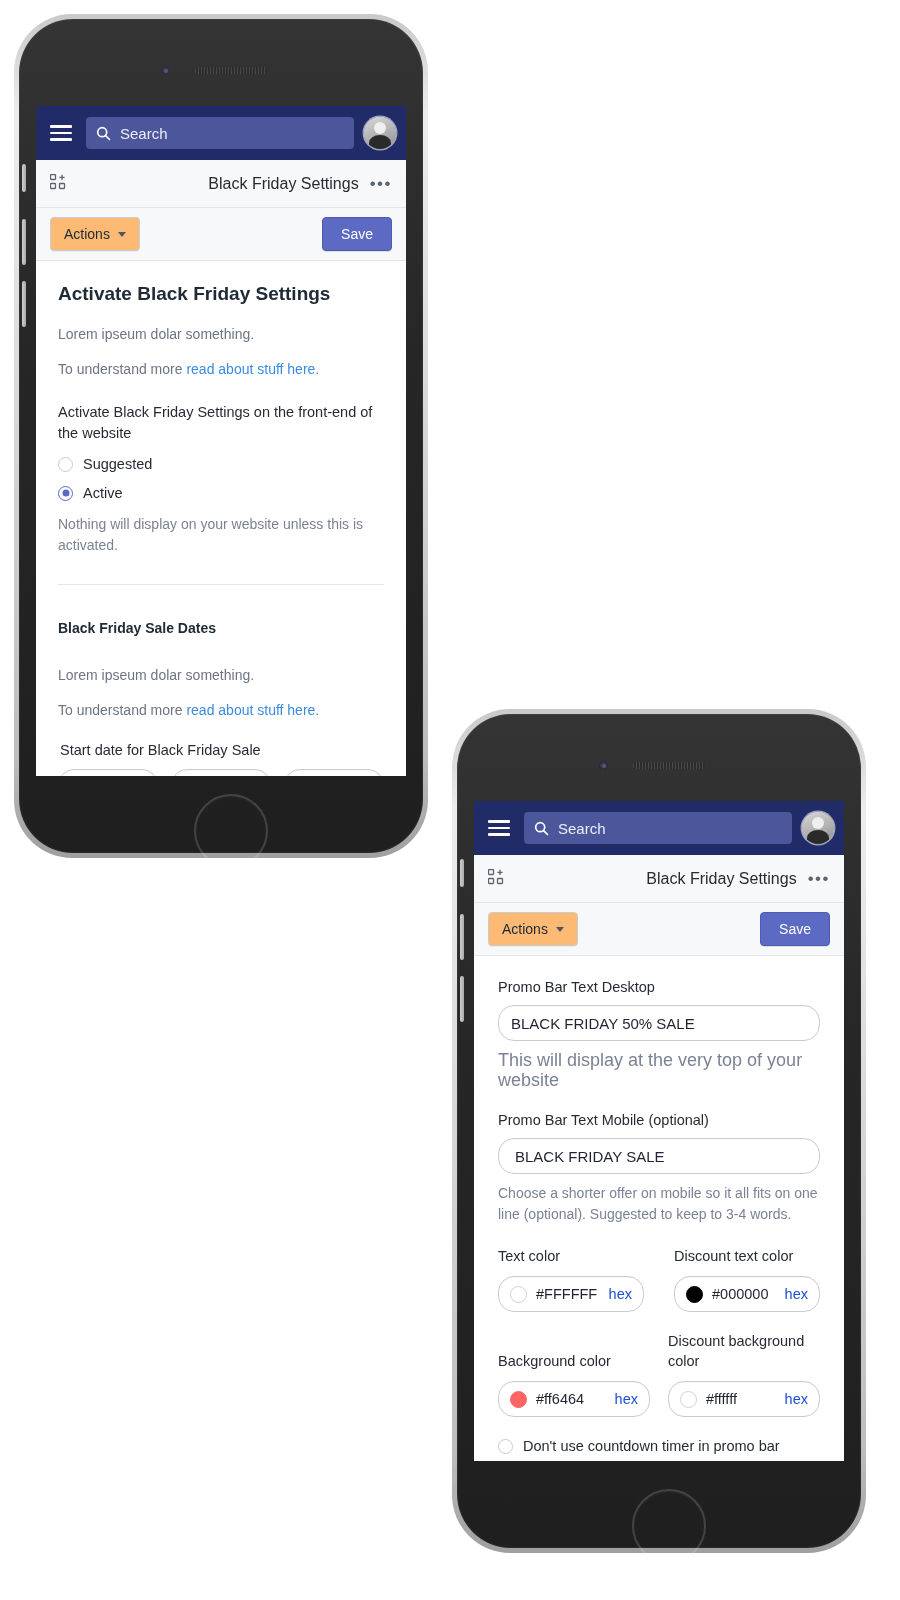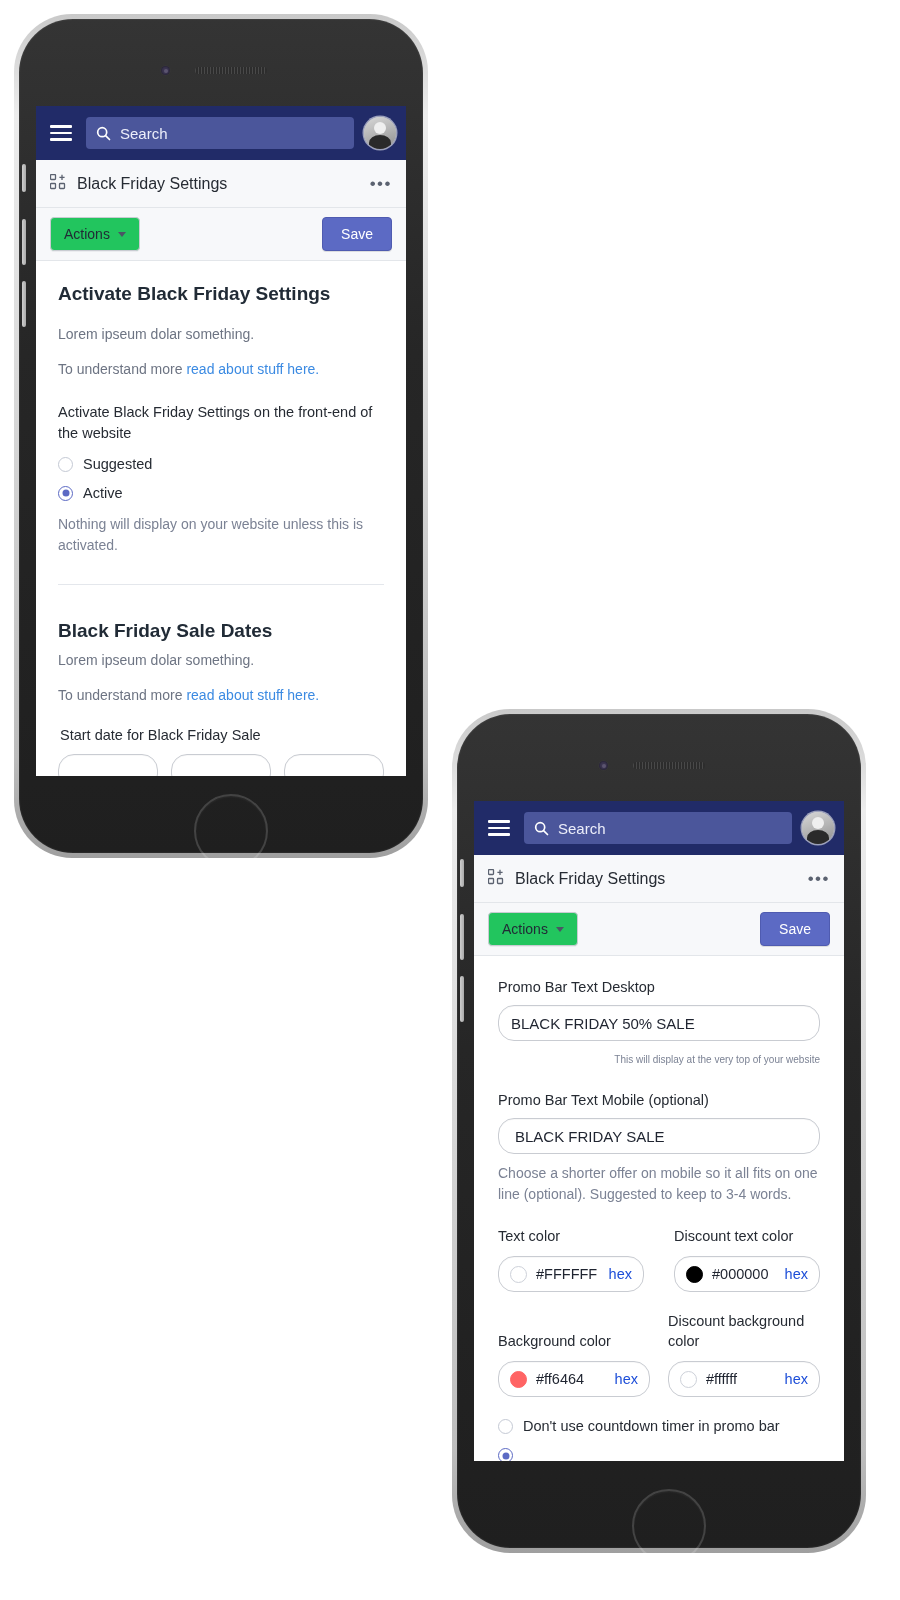--- a/index.html
+++ b/index.html
@@ -74,29 +74,29 @@
   }
   .avatar .a-head{position:absolute;border-radius:50%;background:#efefef;}
   .avatar .a-body{position:absolute;border-radius:50% 50% 0 0;background:#2a2a2a;}
   .avatar .a-bg{position:absolute;inset:0;background:linear-gradient(160deg,#d8d8d8,#8f8f8f);}
 
   .pagebar {
     display:flex; align-items:center; background:#f7f8fa;
     border-bottom:1px solid #e3e6ea;
   }
   .pagebar .grid-ic { flex:none; position:relative; }
-  .pagebar .ptitle { flex:1; color:#262b33; }
+  .pagebar .ptitle { flex:1; color:#262b33;text-align:right; }
   .dots { color:#5b6270; letter-spacing:1.5px; cursor:pointer; }
 
   .actionbar {
     display:flex; align-items:center; justify-content:space-between;
     background:#f7f8fa; border-bottom:1px solid #e3e6ea;
   }
   .btn-sec {
-    background:#22c55e; border:1px solid #c9ccd2; border-radius:4px;
+    background:#fdba74; border:1px solid #c9ccd2; border-radius:4px;
     color:#212b36; display:flex; align-items:center; gap:8px;
     box-shadow:0 1px 0 rgba(22,29,37,.05); cursor:pointer;
   }
   .caret { width:0;height:0;border-left:4px solid transparent;border-right:4px solid transparent;border-top:5px solid #4b5564; }
   .btn-pri {
     background:#5c6ac4; border:1px solid #4f5bb0; border-radius:4px;
     color:#fff; cursor:pointer; box-shadow:0 1px 0 rgba(22,29,37,.12);
     text-align:center;
   }
 
@@ -207,21 +207,21 @@
               <style>.radio.on::after{width:7px;height:7px;}</style>
             </span>
             <span style="font-size:14.5px;color:#262b33;">Active</span>
           </div>
 
           <div class="fhelp" style="font-size:14px; line-height:21px; margin-bottom:28px;">Nothing will display on your website unless this is activated.</div>
           <div class="hr" style="margin-bottom:35px;"></div>
         </div>
 
         <div>
-          <div class="sec-title" style="font-size:19px; margin-bottom:10px;">Black Friday Sale Dates</div>
+          <div class="sec-title" style="font-size:14px; margin-bottom:31px;">Black Friday Sale Dates</div>
           <div class="muted" style="font-size:14px; margin-bottom:19px;">Lorem ipseum dolar something.</div>
           <div style="font-size:14px; margin-bottom:24px;">
             <span class="muted">To understand more </span><span class="link">read about stuff here.</span>
           </div>
           <div class="flabel" style="font-size:14.5px; margin-bottom:11px; padding-left:2px;">Start date for Black Friday Sale</div>
           <div class="col2" style="gap:13px;">
             <div class="input" style="width:101px;height:36px;"></div>
             <div class="input" style="width:101px;height:36px;"></div>
             <div class="input" style="width:101px;height:36px;"></div>
           </div>
@@ -286,21 +286,21 @@
         </div>
       </div>
 
       <div class="content" style="padding:23px 24px 0 24px;">
 
         <div>
           <div class="flabel" style="font-size:14.5px; margin-bottom:10px;">Promo Bar Text Desktop</div>
           <div class="input" style="height:36px; padding:0 12px; font-size:15px; margin-bottom:9px;">
             <span>BLACK FRIDAY 50% SALE</span>
           </div>
-          <div class="fhelp" style="font-size:10px; line-height:20px; margin-bottom:22px;text-align:right;">This will display at the very top of your website</div>
+          <div class="fhelp" style="font-size:18px; line-height:20px; margin-bottom:22px;">This will display at the very top of your website</div>
         </div>
 
         <div>
           <div class="flabel" style="font-size:14.5px; margin-bottom:10px;">Promo Bar Text Mobile (optional)</div>
           <div class="input" style="height:36px; padding:0 16px; font-size:15px; margin-bottom:9px;">
             <span>BLACK FRIDAY SALE</span>
           </div>
           <div class="fhelp" style="font-size:14px; line-height:20.5px; margin-bottom:22px;">Choose a shorter offer on mobile so it all fits on one line (optional). Suggested to keep to 3-4 words.</div>
         </div>
 

